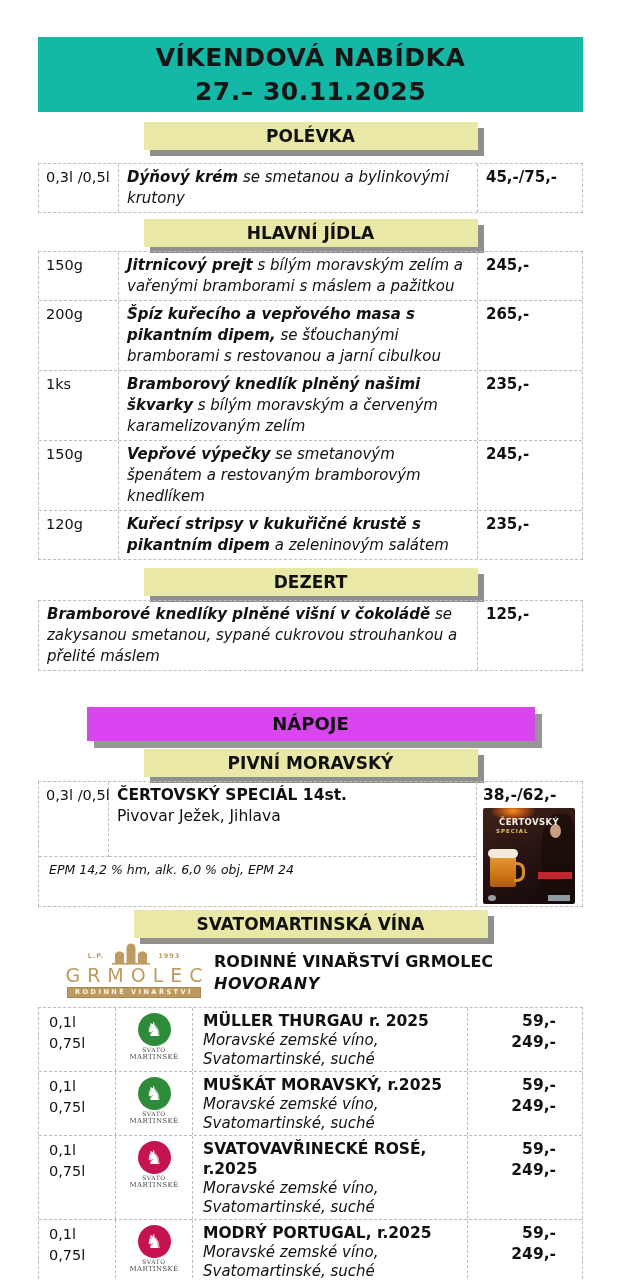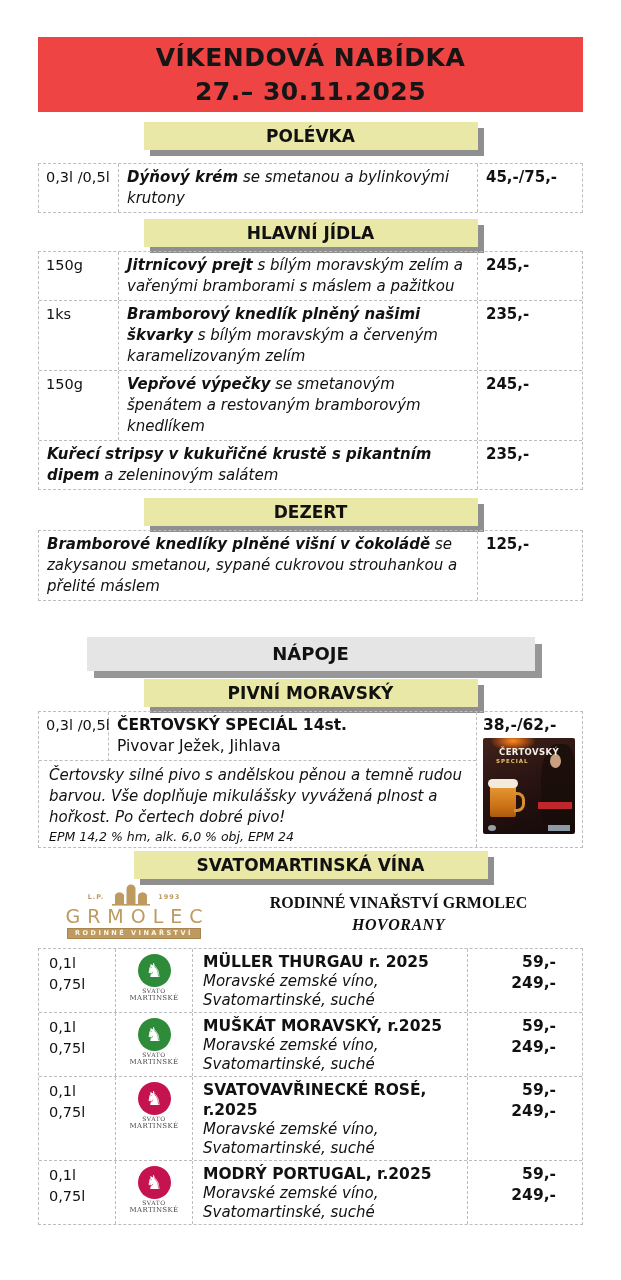--- a/index.html
+++ b/index.html
@@ -1,27 +1,27 @@
 <!DOCTYPE html>
 <html><head>
 <meta charset="utf-8">
 <style>
   html,body{margin:0;padding:0;background:#fff;}
   .page{position:relative;width:621px;height:1280px;background:#fff;overflow:hidden;
         font-family:"DejaVu Sans","Liberation Sans",sans-serif;color:#111;}
   
-  .banner{margin:37px 38px 0;height:75px;background:#ef4444;text-align:center;
+  .banner{margin:37px 38px 0;height:75px;background:#14b8a6;text-align:center;
           display:flex;flex-direction:column;justify-content:center;}
   .banner div{font-size:25px;font-weight:bold;line-height:34px;letter-spacing:.5px;color:#151515;}
   
   .bar{height:28px;margin:0 auto;background:#EAE8A7;box-shadow:6px 6px 0 #8f8f8f;
        text-align:center;font-weight:bold;font-size:17px;line-height:28px;color:#111;}
   .bar-sm{width:334px;}
   .bar-w{width:354px;}
-  .bar-gold{width:448px;height:34px;line-height:34px;font-size:18px;background:#e5e5e5;box-shadow:7px 7px 0 #979797;}
+  .bar-gold{width:448px;height:34px;line-height:34px;font-size:18px;background:#d946ef;box-shadow:7px 7px 0 #979797;}
   .mt10{margin-top:10px;} .mt8{margin-top:8px;} .mt6{margin-top:6px;}
   .mt36{margin-top:36px;} .mt3{margin-top:3px;}
   
   .mtab{margin:0 38px;border:1px dashed #bdbdbd;}
   .m-row{display:flex;}
   .m-row + .m-row{border-top:1px dashed #bdbdbd;}
   .c-qty{width:70px;flex-shrink:0;padding:3px 2px 3px 7px;border-right:1px dashed #bdbdbd;
          font-size:14.5px;line-height:21px;white-space:nowrap;}
   .c-dish{flex:1;padding:3px 8px;border-right:1px dashed #bdbdbd;font-style:italic;
           font-size:15px;line-height:21px;}
@@ -56,21 +56,21 @@
   .lbl-foot{position:absolute;bottom:3px;left:5px;width:8px;height:6px;background:#9aa0a6;border-radius:50%;}
   .lbl-foot2{position:absolute;bottom:3px;right:5px;width:22px;height:6px;background:#8d99a3;}
   
   .winery{display:flex;margin:5px 38px 0;height:62px;}
   .glogo{width:160px;margin-left:16px;flex-shrink:0;text-align:center;}
   .glogo-top{display:flex;align-items:flex-end;justify-content:center;gap:5px;height:22px;font-weight:bold;}
   .glogo-lp,.glogo-year{font-size:6.5px;color:#BE9A60;letter-spacing:1px;padding-bottom:5px;}
   .glogo-name{font-size:19px;color:#BE9A60;letter-spacing:7px;line-height:21px;margin-left:7px;}
   .glogo-sub{width:132px;margin:1px auto 12px;background:#BE9A60;border:1px solid #a8854e;color:#fdf6e4;
              font-size:6.5px;font-weight:bold;letter-spacing:2.5px;line-height:9px;}
-  .wtitle{flex:1;text-align:center;padding-top:8px;font-family:Liberation Serif, serif;}
+  .wtitle{flex:1;padding-top:8px;}
   .wtitle-1{font-size:16px;font-weight:bold;line-height:22px;}
   .wtitle-2{font-size:16px;font-weight:bold;font-style:italic;line-height:22px;letter-spacing:.5px;}
   
   .w-qty{width:64px;flex-shrink:0;padding:4px 2px 2px 10px;border-right:1px dashed #bdbdbd;
          font-size:14.5px;line-height:21px;}
   .w-badge{width:76px;flex-shrink:0;border-right:1px dashed #bdbdbd;display:flex;flex-direction:column;
            align-items:center;padding-top:5px;}
   .badge{width:33px;height:33px;border-radius:50%;display:flex;align-items:center;justify-content:center;
          color:#fff;font-size:19px;line-height:1;}
   .badge-cap{font-family:"DejaVu Serif","Liberation Serif",serif;color:#4a4a4a;text-align:center;margin-top:1px;}
@@ -108,36 +108,45 @@
   <div class="mtab" style="margin-top:4px;">
     <div class="m-row">
       <div class="c-qty">150g</div>
       <div class="c-dish">
         <span class="dish-name">Jitrnicový prejt</span>
         <span>s bílým moravským zelím a vařenými bramborami s máslem a pažitkou</span>
       </div>
       <div class="c-price">245,-</div>
     </div>
     <div class="m-row">
+      <div class="c-qty">200g</div>
+      <div class="c-dish">
+        <span class="dish-name">Špíz kuřecího a vepřového masa s pikantním dipem,</span>
+        <span>se šťouchanými bramborami s restovanou a jarní cibulkou</span>
+      </div>
+      <div class="c-price">265,-</div>
+    </div>
+    <div class="m-row">
       <div class="c-qty">1ks</div>
       <div class="c-dish">
         <span class="dish-name">Bramborový knedlík plněný našimi škvarky</span>
         <span>s bílým moravským a červeným karamelizovaným zelím</span>
       </div>
       <div class="c-price">235,-</div>
     </div>
     <div class="m-row">
       <div class="c-qty">150g</div>
       <div class="c-dish">
         <span class="dish-name">Vepřové výpečky</span>
         <span>se smetanovým špenátem a restovaným bramborovým knedlíkem</span>
       </div>
       <div class="c-price">245,-</div>
     </div>
     <div class="m-row">
+      <div class="c-qty">120g</div>
       <div class="c-dish">
         <span class="dish-name">Kuřecí stripsy v kukuřičné krustě s pikantním dipem</span>
         <span>a zeleninovým salátem</span>
       </div>
       <div class="c-price">235,-</div>
     </div>
   </div>
 
   <div class="bar bar-sm mt8">DEZERT</div>
   <div class="mtab" style="margin-top:4px;">
@@ -170,21 +179,20 @@
         <div class="lbl-mug">
           <div class="lbl-foam"></div>
           <div class="lbl-handle"></div>
         </div>
         <div class="lbl-red"></div>
         <div class="lbl-foot"></div>
         <div class="lbl-foot2"></div>
       </div>
     </div>
     <div class="b-desc">
-      <div>Čertovsky silné pivo s andělskou pěnou a temně rudou barvou. Vše doplňuje mikulášsky vyvážená plnost a hořkost. Po čertech dobré pivo!</div>
       <div class="b-specs">EPM 14,2 % hm, alk. 6,0 % obj, EPM 24</div>
     </div>
   </div>
 
   <div class="bar bar-w mt3">SVATOMARTINSKÁ VÍNA</div>
 
   <div class="winery">
     <div class="glogo">
       <div class="glogo-top">
         <span class="glogo-lp">L.P.</span>

